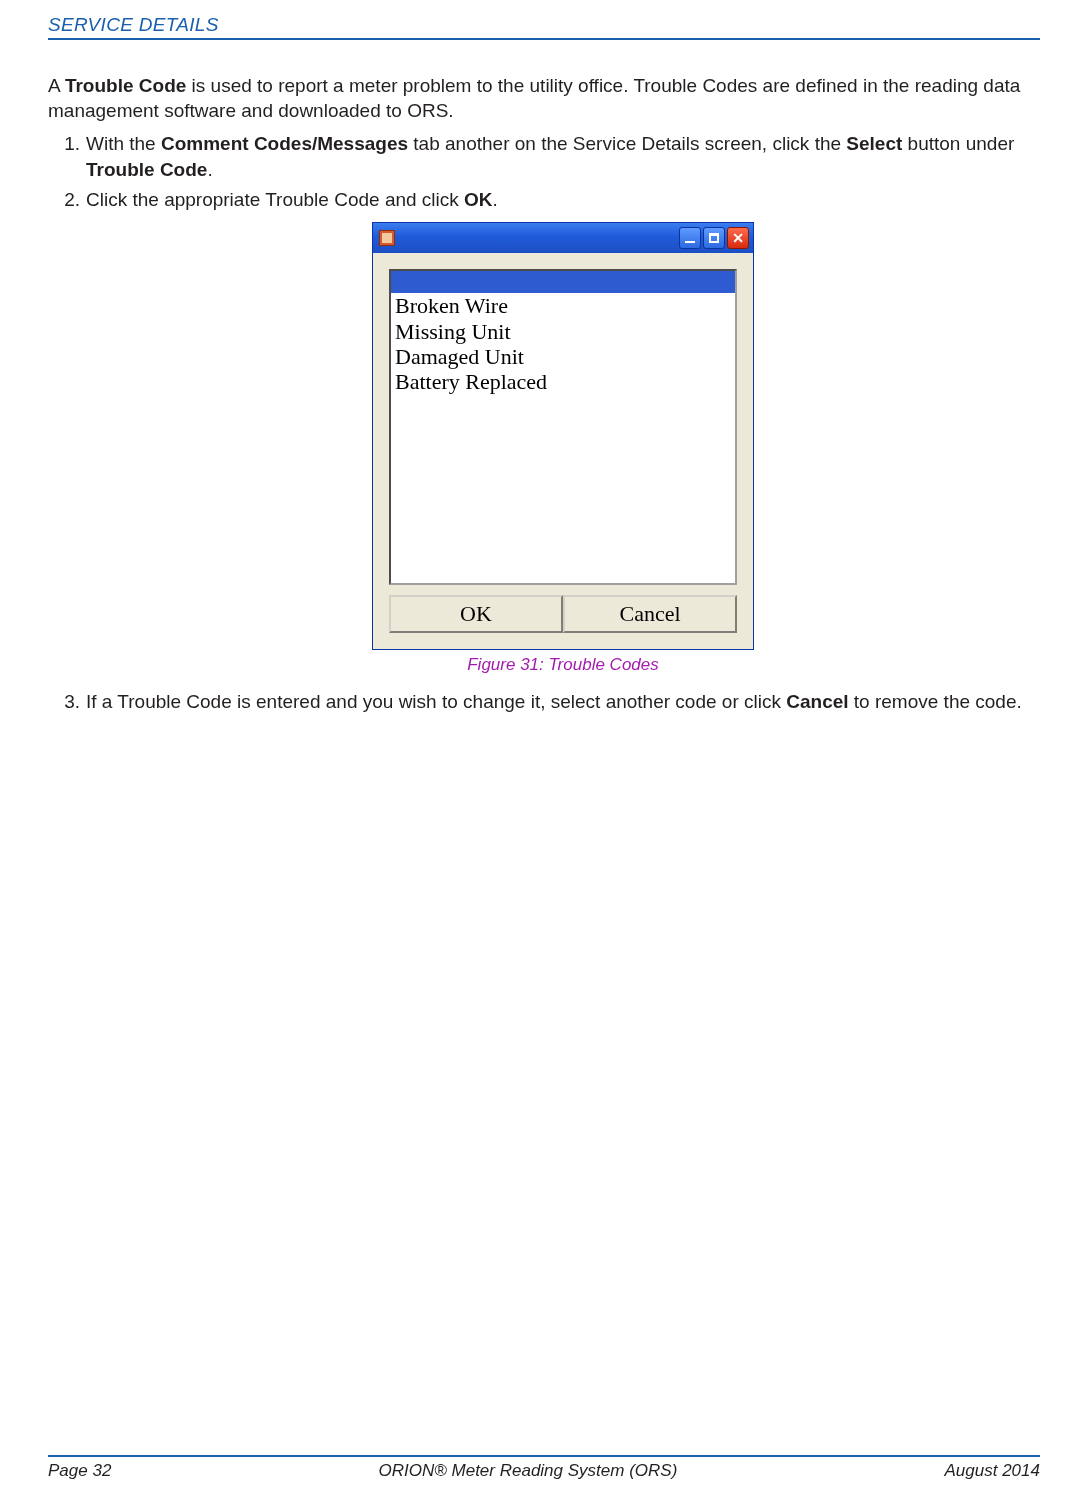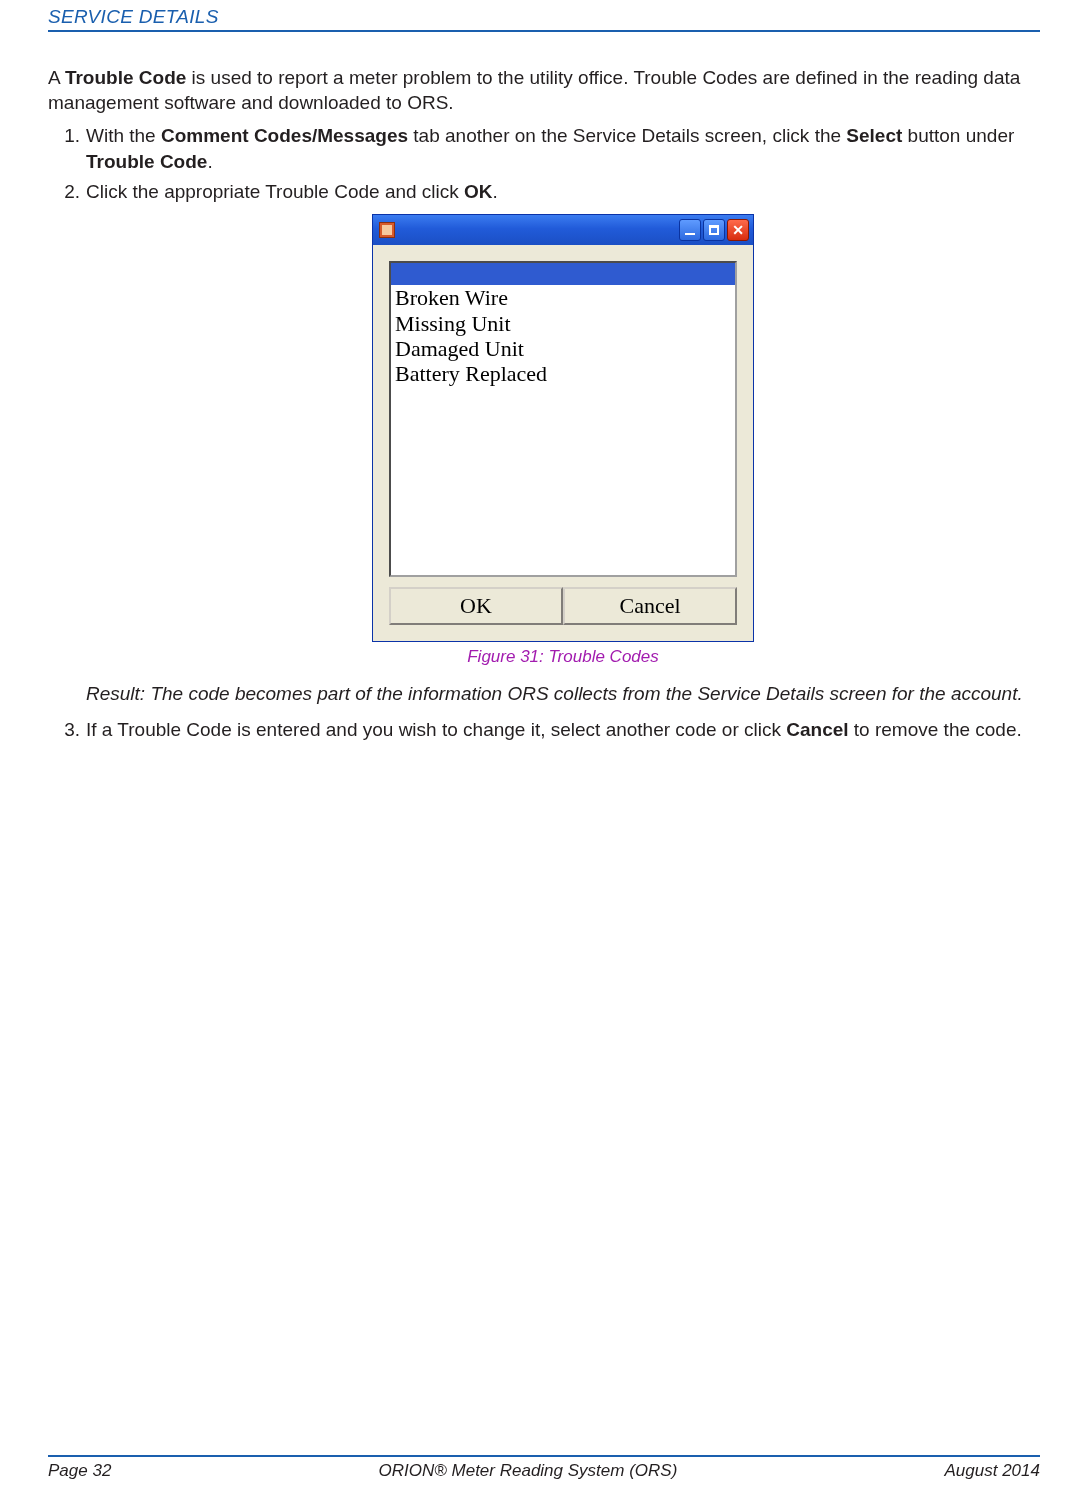--- a/index.html
+++ b/index.html
@@ -9,21 +9,21 @@
     font-family: "Myriad Pro", "Segoe UI", "Helvetica Neue", Arial, sans-serif;
     color: #231f20;
   }
   .page {
     width: 1088px;
     height: 1503px;
     position: relative;
     padding: 0 48px;
   }
   .header-bar {
-    padding-top: 6px;
+    padding-top: 14px;
   }
   .header-bar .title {
     color: #1a5fae;
     font-style: italic;
     font-size: 19px;
     letter-spacing: 0.3px;
   }
   .header-rule {
     border: none;
     border-top: 2px solid #1a5fae;
@@ -256,21 +256,20 @@
               <div class="button-row">
                 <div class="dlg-btn">OK</div>
                 <div class="dlg-btn">Cancel</div>
               </div>
             </div>
           </div>
         </div>
 
         <div class="figcap">Figure 31:  Trouble Codes</div>
 
-        <div class="result" style="margin-left:0;">Result: The code becomes part of the information ORS collects from the Service Details screen for the account.</div>
       </li>
       <li>
         <span>If a Trouble Code is entered and you wish to change it, select another code or click </span><span class="bold">Cancel</span><span> to remove the code.</span>
       </li>
     </ol>
   </div>
 
   <div class="footer">
     <hr>
     <div class="footer-row">

